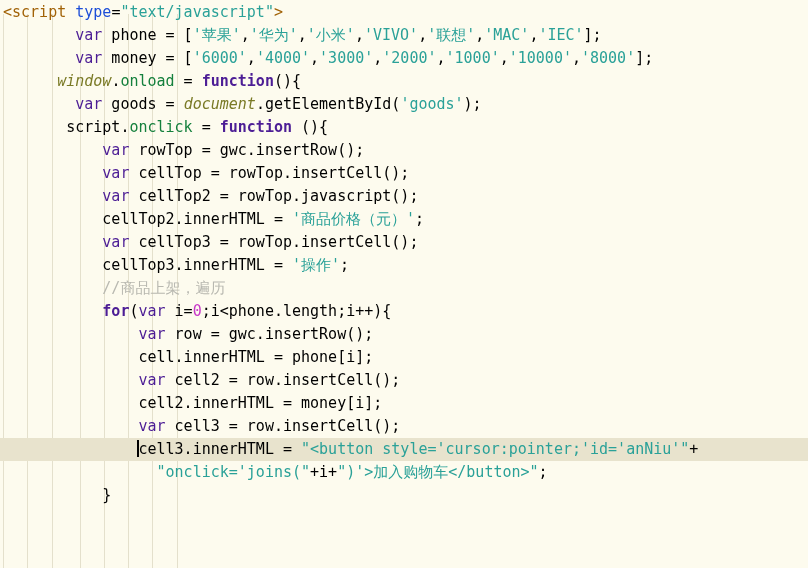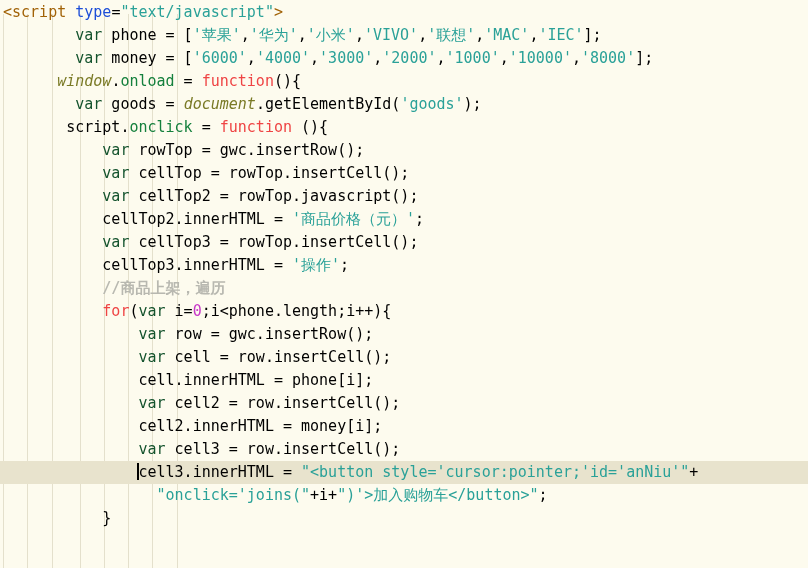--- a/index.html
+++ b/index.html
@@ -52,26 +52,26 @@
     border-left: 2px solid #000;
     height: 17px;
     vertical-align: -3px;
     margin-left: -1px;
     margin-right: -1px;
   }
   
   .tag      { color: #a16207; }
   .attr     { color: #1d4ed8; }
   .str      { color: #2aa198; }
-  .kw       { color: #ef4444; }
-  .var      { color: #14532d; }
+  .kw       { color: #4c1d95; font-weight: bold; }
+  .var      { color: #4c1d95; }
   .obj      { color: #7a7a26; font-style: italic; }
   .prop     { color: #15803d; }
   .num      { color: #c838c8; }
-  .cmt      { color: #b8b8b0; font-weight: bold; }
+  .cmt      { color: #b8b8b0; }
   .plain    { color: #000000; }
 </style>
 </head>
 <body>
 
 <div id="editor">
 
   <div class="guides">
       <div class="guide" style="left: 3px;"></div>
       <div class="guide" style="left: 27px;"></div>
@@ -92,21 +92,20 @@
       <div class="line"><span>       </span><span class="plain">script.</span><span class="prop">onclick</span><span class="plain"> = </span><span class="kw">function</span><span class="plain"> (){</span></div>
       <div class="line"><span>           </span><span class="var">var</span><span class="plain"> rowTop = gwc.insertRow();</span></div>
       <div class="line"><span>           </span><span class="var">var</span><span class="plain"> cellTop = rowTop.insertCell();</span></div>
       <div class="line"><span>           </span><span class="var">var</span><span class="plain"> cellTop2 = rowTop.javascript();</span></div>
       <div class="line"><span>           </span><span class="plain">cellTop2.innerHTML = </span><span class="str">'商品价格（元）'</span><span class="plain">;</span></div>
       <div class="line"><span>           </span><span class="var">var</span><span class="plain"> cellTop3 = rowTop.insertCell();</span></div>
       <div class="line"><span>           </span><span class="plain">cellTop3.innerHTML = </span><span class="str">'操作'</span><span class="plain">;</span></div>
       <div class="line"><span>           </span><span class="cmt">//商品上架，遍历</span></div>
       <div class="line"><span>           </span><span class="kw">for</span><span class="plain">(</span><span class="var">var</span><span class="plain"> i=</span><span class="num">0</span><span class="plain">;i&lt;phone.length;i++){</span></div>
       <div class="line"><span>               </span><span class="var">var</span><span class="plain"> row = gwc.insertRow();</span></div>
-      <div class="line"><span>               </span><span class="var">var</span><span class="plain"> cell = row.insertCell();</span></div>
       <div class="line"><span>               </span><span class="plain">cell.innerHTML = phone[i];</span></div>
       <div class="line"><span>               </span><span class="var">var</span><span class="plain"> cell2 = row.insertCell();</span></div>
       <div class="line"><span>               </span><span class="plain">cell2.innerHTML = money[i];</span></div>
       <div class="line"><span>               </span><span class="var">var</span><span class="plain"> cell3 = row.insertCell();</span></div>
       <div class="line current"><span>               </span><span class="cursor"></span><span class="plain">cell3.innerHTML = </span><span class="str">"&lt;button style='cursor:pointer;'id='anNiu'"</span><span class="plain">+</span></div>
       <div class="line"><span>                 </span><span class="str">"onclick='joins("</span><span class="plain">+i+</span><span class="str">")'&gt;加入购物车&lt;/button&gt;"</span><span class="plain">;</span></div>
       <div class="line"><span>           </span><span class="plain">}</span></div>
     </div>
 
 </div>

